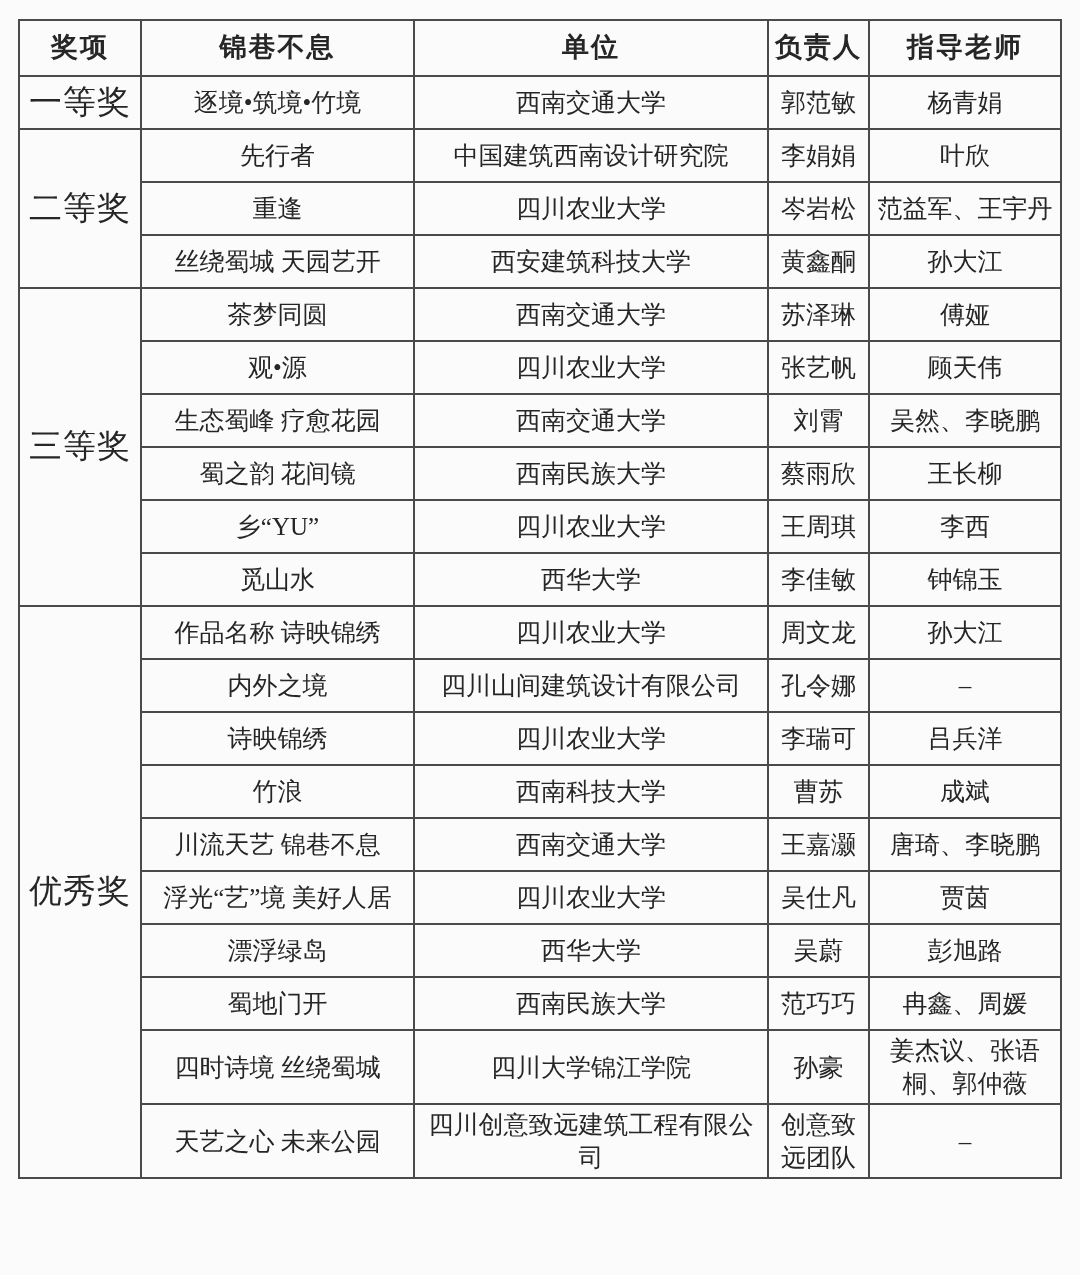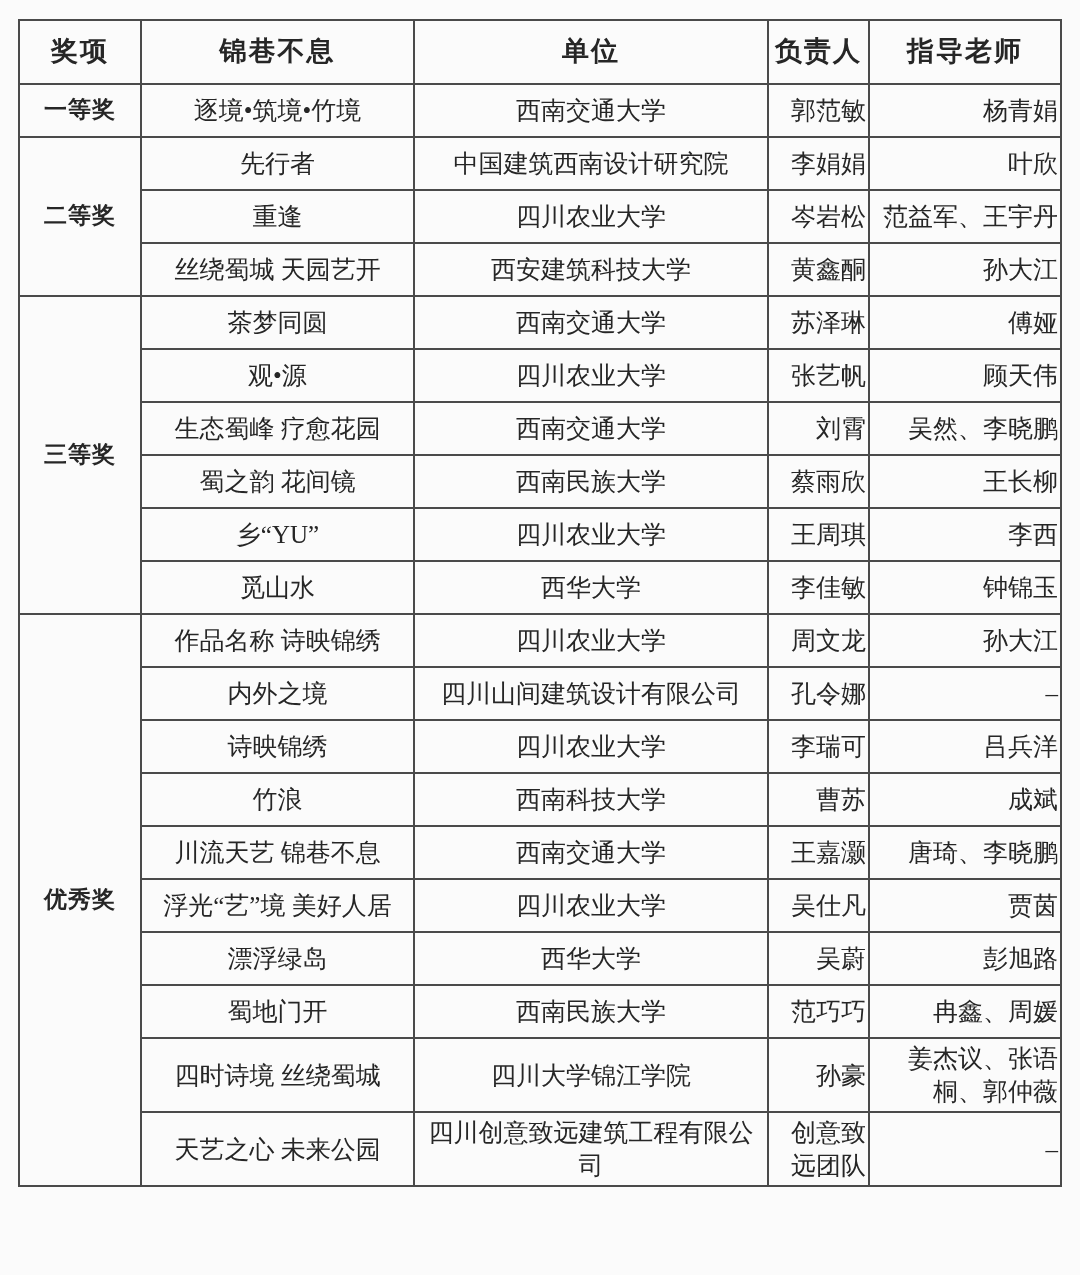--- a/index.html
+++ b/index.html
@@ -30,40 +30,39 @@
   .awards-table th,
   .awards-table td {
     border: 2px solid var(--border-color);
     text-align: center;
     vertical-align: middle;
     padding: 3px 4px;
     line-height: 1.32;
     overflow: hidden;
   }
   .awards-table th {
-    height: 64px;
+    height: 56px;
     font-size: 27px;
     font-weight: bold;
     letter-spacing: 2px;
   }
   .awards-table td {
     height: 53px;
     font-size: 25px;
     font-weight: normal;
   }
   .awards-table td.award {
-    font-size: 23px;
-    font-weight: bold;
+    font-size: 33px;
+    font-weight: normal;
     letter-spacing: 1px;
   }
   .awards-table td.leader,
   .awards-table td.advisor {
     padding-left: 2px;
     padding-right: 2px;
-    text-align: right;
   }
 </style>
 </head>
 <body>
 
 <div class="page">
   <table class="awards-table">
     <colgroup>
       <col style="width:122px">
       <col style="width:273px">

